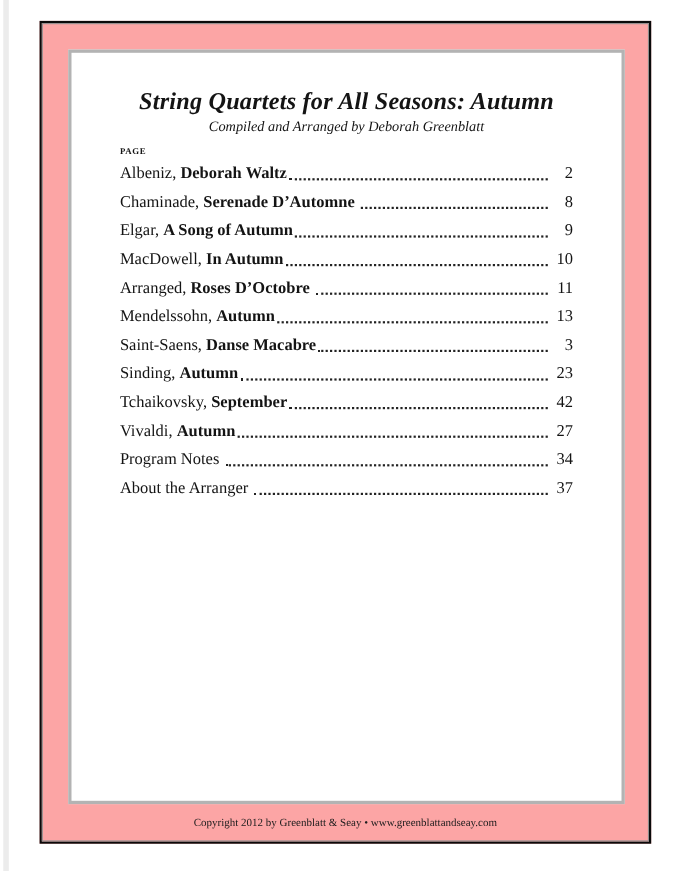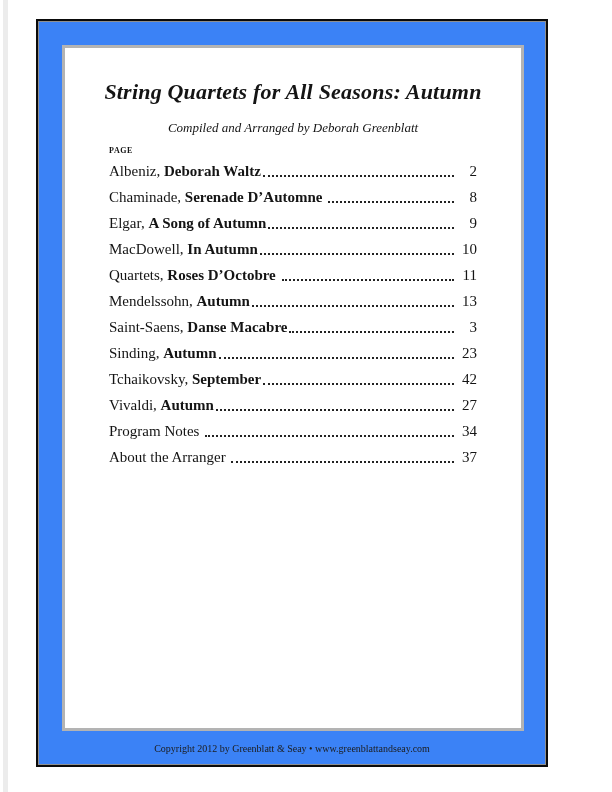--- a/index.html
+++ b/index.html
@@ -13,23 +13,23 @@
   }
   
   .scan-edge {
     position: absolute; left: 3px; top: 0; width: 5px; height: 100%;
     background: #ececec;
   }
   
   .frame {
     position: absolute;
     left: 36px; top: 19px;
-    width: 512px; height: 748px;
+    width: 556px; height: 748px;
     border: 2px solid #0a0a0a;
-    background: #3b82f6;
+    background: #fca5a5;
   }
   .frame-rule {
     position: absolute; inset: 0;
     border: 1px solid #8f8f8f;
   }
   
   .inner-box {
     position: absolute;
     left: 24px; top: 24px; right: 22px; bottom: 34px;
     border: 3px solid #b3b3b3;
@@ -45,21 +45,21 @@
     font-weight: bold;
     font-style: italic;
     letter-spacing: 0.2px;
     line-height: 26px;
   }
   .doc-subtitle {
     text-align: center;
     font-size: 13px;
     font-style: italic;
     line-height: 18px;
-    margin-top: 14px;
+    margin-top: 1px;
   }
   .part-heading {
     text-align: center;
     font-size: 18px;
     font-weight: bold;
     line-height: 22px;
     margin-top: 17px;
   }
   .toc {
     margin-top: 9px;
@@ -132,21 +132,21 @@
         <div class="toc-row">
           <span class="composer">Chaminade, </span><span class="work">Serenade D’Automne </span><span class="dots"></span><span class="pagenum">8</span>
         </div>
         <div class="toc-row">
           <span class="composer">Elgar, </span><span class="work">A Song of Autumn</span><span class="dots"></span><span class="pagenum">9</span>
         </div>
         <div class="toc-row">
           <span class="composer">MacDowell, </span><span class="work">In Autumn</span><span class="dots"></span><span class="pagenum">10</span>
         </div>
         <div class="toc-row">
-          <span class="composer">Quartets, </span><span class="work">Roses D’Octobre </span><span class="dots"></span><span class="pagenum">11</span>
+          <span class="composer">Arranged, </span><span class="work">Roses D’Octobre </span><span class="dots"></span><span class="pagenum">11</span>
         </div>
         <div class="toc-row">
           <span class="composer">Mendelssohn, </span><span class="work">Autumn</span><span class="dots"></span><span class="pagenum">13</span>
         </div>
         <div class="toc-row">
           <span class="composer">Saint-Saens, </span><span class="work">Danse Macabre</span><span class="dots"></span><span class="pagenum">3</span>
         </div>
         <div class="toc-row">
           <span class="composer">Sinding, </span><span class="work">Autumn</span><span class="dots"></span><span class="pagenum">23</span>
         </div>

